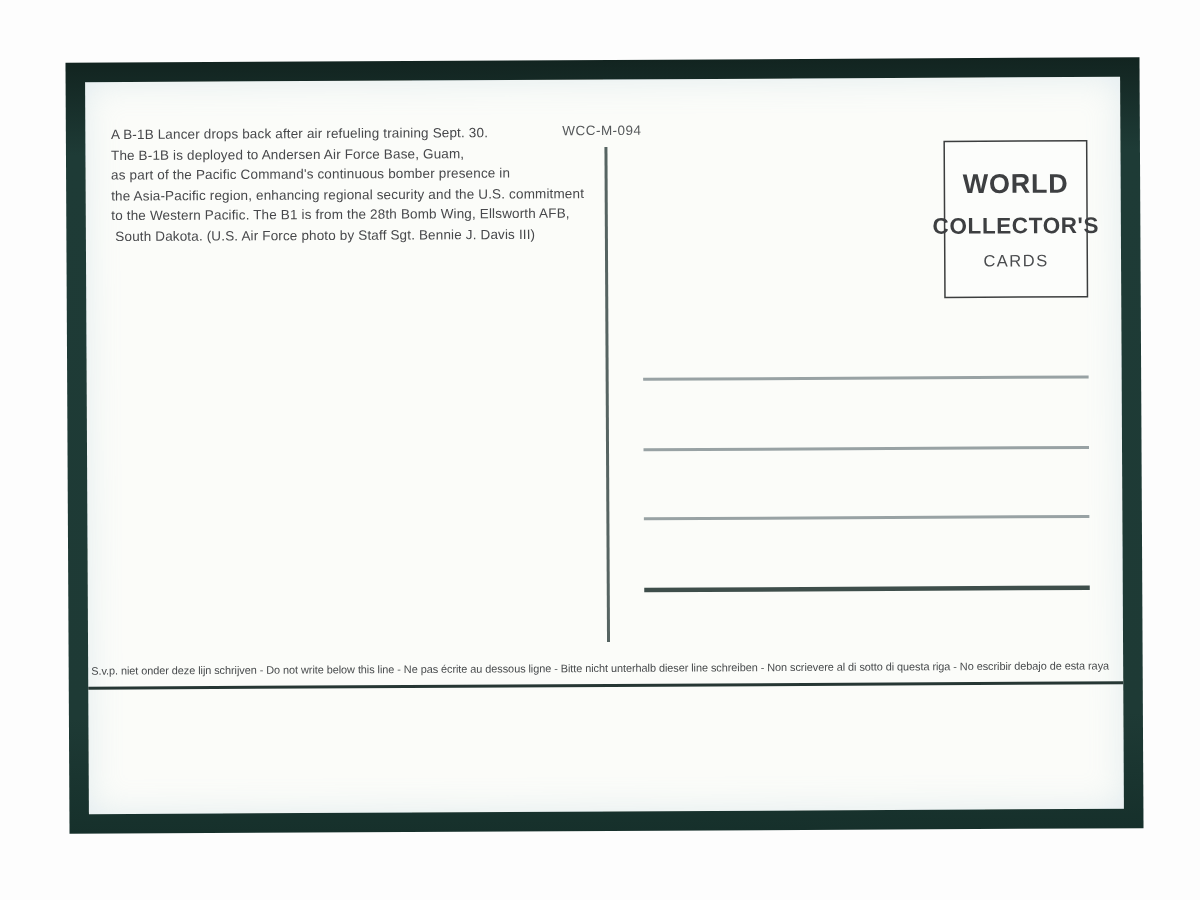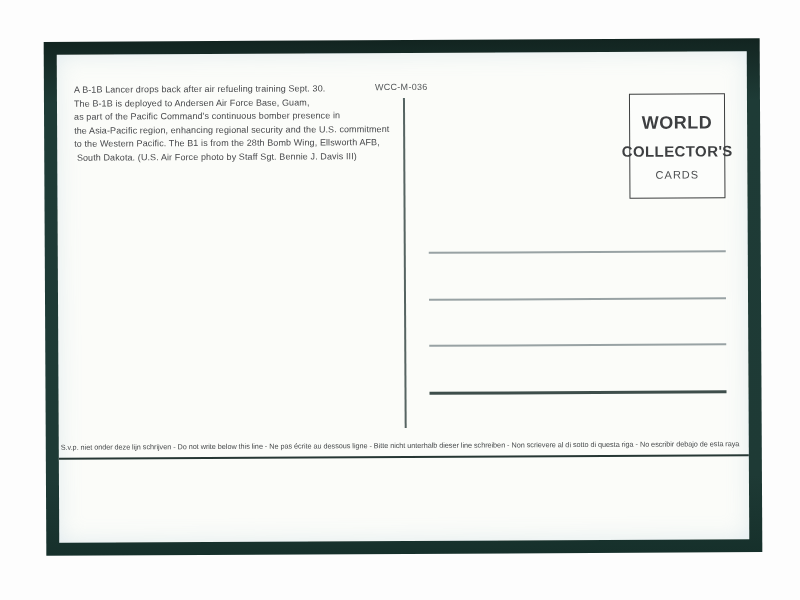--- a/index.html
+++ b/index.html
@@ -112,21 +112,21 @@
 
     <div class="description">
       <div>A B-1B Lancer drops back after air refueling training Sept. 30.</div>
       <div>The B-1B is deployed to Andersen Air Force Base, Guam,</div>
       <div>as part of the Pacific Command's continuous bomber presence in</div>
       <div>the Asia-Pacific region, enhancing regional security and the U.S. commitment</div>
       <div>to the Western Pacific. The B1 is from the 28th Bomb Wing, Ellsworth AFB,</div>
       <div> South Dakota. (U.S. Air Force photo by Staff Sgt. Bennie J. Davis III)</div>
     </div>
 
-    <div class="catalog-code">WCC-M-036</div>
+    <div class="catalog-code">WCC-M-094</div>
 
     <div class="stamp-box">
       <div class="stamp-word">WORLD</div>
       <div class="stamp-collectors">COLLECTOR'S</div>
       <div class="stamp-cards">CARDS</div>
     </div>
 
     <div class="v-divider"></div>
 
     <div class="address-line address-line-1"></div>

